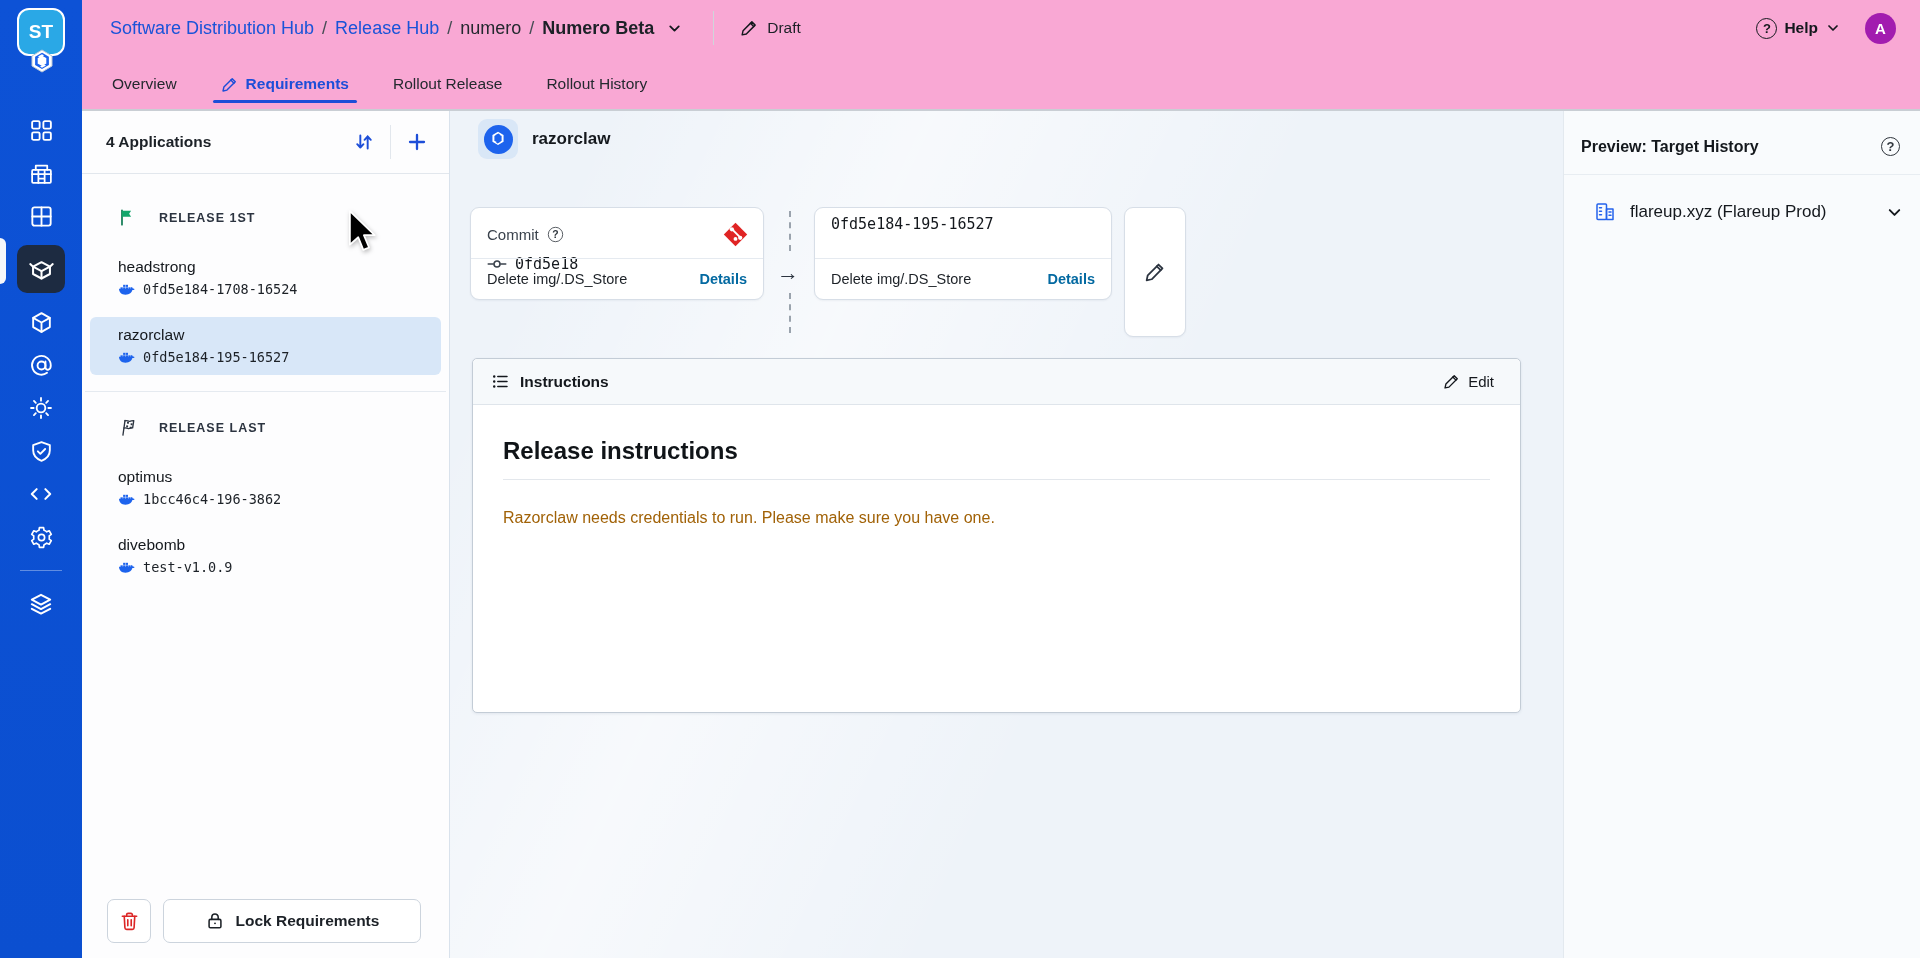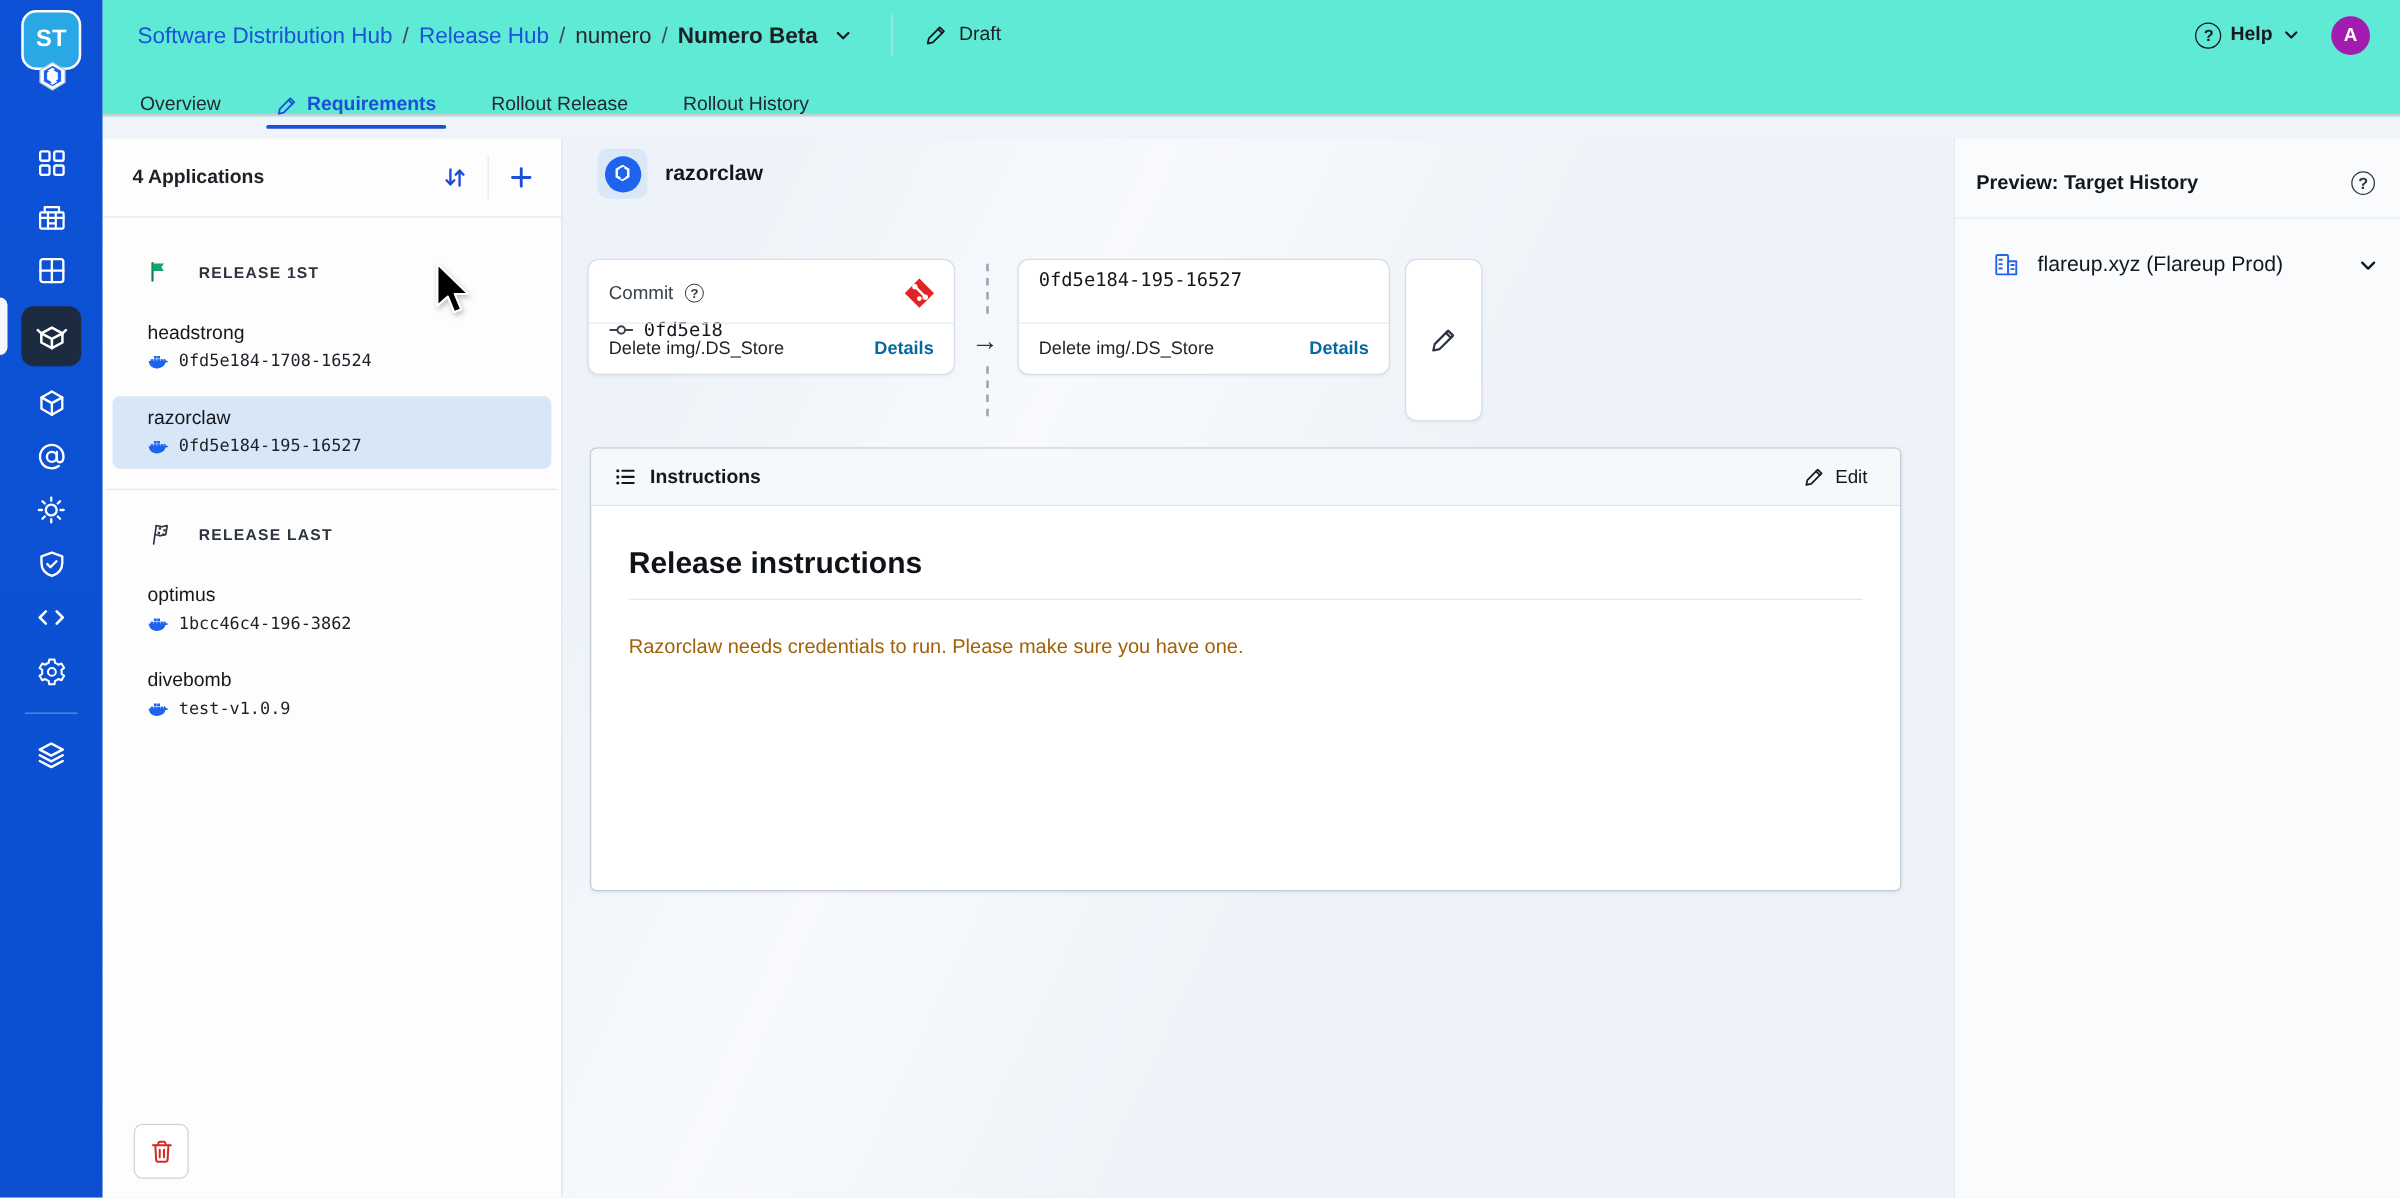--- a/index.html
+++ b/index.html
@@ -18,21 +18,21 @@
   .rail-nav { position:absolute; left:0; top:116px; width:82px;
     display:flex; flex-direction:column; align-items:center; gap:15px; }
   .rail-item { width:48px; height:28px; display:flex; align-items:center; justify-content:center;
     cursor:pointer; }
   .rail-item.active { width:48px; height:48px; background:#1d2b41; border-radius:10px; }
   .rail-notch { position:absolute; left:0; top:238px; width:6px; height:46px;
     background:#f5f7fa; border-radius:0 6px 6px 0; }
   .rail-divider { width:42px; height:1px; background:rgba(255,255,255,.35); margin:4px 0; }
 
   
-  .topbar { position:absolute; left:82px; top:0; right:0; height:93px; background:#5eead4;
+  .topbar { position:absolute; left:82px; top:0; right:0; height:111px; background:#f9a8d4;
     border-bottom:2px solid #c9ced4; z-index:20; }
   .crumb-row { position:absolute; left:28px; top:10px; height:36px; display:flex;
     align-items:center; gap:8px; font-size:18px; }
   .crumb-link { color:#1a53d8; text-decoration:none; cursor:pointer; }
   .crumb-sep { color:#454c54; }
   .crumb-plain { color:#24292f; }
   .crumb-current { color:#1c2127; font-weight:bold; }
   .crumb-caret { margin-left:4px; display:flex; align-items:center; cursor:pointer; }
   .vdiv { width:1px; height:34px; background:#d0d5db; margin:0 18px 0 22px; }
   .draft-chip { display:flex; align-items:center; gap:9px; font-size:15.5px; color:#1c2127; cursor:pointer; }
@@ -395,20 +395,28 @@
   </div>
 
   <div class="panel-footer">
     <div class="trash-btn">
       <svg width="21" height="21" viewBox="0 0 22 22" fill="none" stroke="#dc2626" stroke-width="1.7" stroke-linecap="round" stroke-linejoin="round">
         <path d="M3.5 5.5h15M8 5.5V4a1.5 1.5 0 0 1 1.5-1.5h3A1.5 1.5 0 0 1 14 4v1.5"></path>
         <path d="M5.5 5.5l.7 12.1a1.8 1.8 0 0 0 1.8 1.7h6a1.8 1.8 0 0 0 1.8-1.7l.7-12.1"></path>
         <path d="M9.2 9.2v6.3M12.8 9.2v6.3"></path>
       </svg>
     </div>
+    <div class="lock-btn">
+      <svg width="20" height="20" viewBox="0 0 22 22" fill="none" stroke="#1c2127" stroke-width="1.7" stroke-linecap="round" stroke-linejoin="round">
+        <rect x="4.5" y="9.2" width="13" height="9.3" rx="1.5"></rect>
+        <path d="M7.5 9.2V6.7a3.5 3.5 0 0 1 7 0v2.5"></path>
+        <circle cx="11" cy="13.6" r="1" fill="#1c2127" stroke="none"></circle>
+      </svg>
+      <span>Lock Requirements</span>
+    </div>
   </div>
 </div>
 
 <div class="main">
   <div class="main-app-header">
     <div class="main-app-iconwrap">
       <div class="main-app-icon">
         <svg width="18" height="18" viewBox="0 0 22 22">
           <path d="M11 3.5l5.6 3.2v7.1L11 17l-5.6-3.2V6.7z" fill="none" stroke="#fff" stroke-width="2.4"></path>
           <path d="M7.5 6.5l4-2.3 2 1.2-4 2.3z" fill="#1d63ed"></path>

